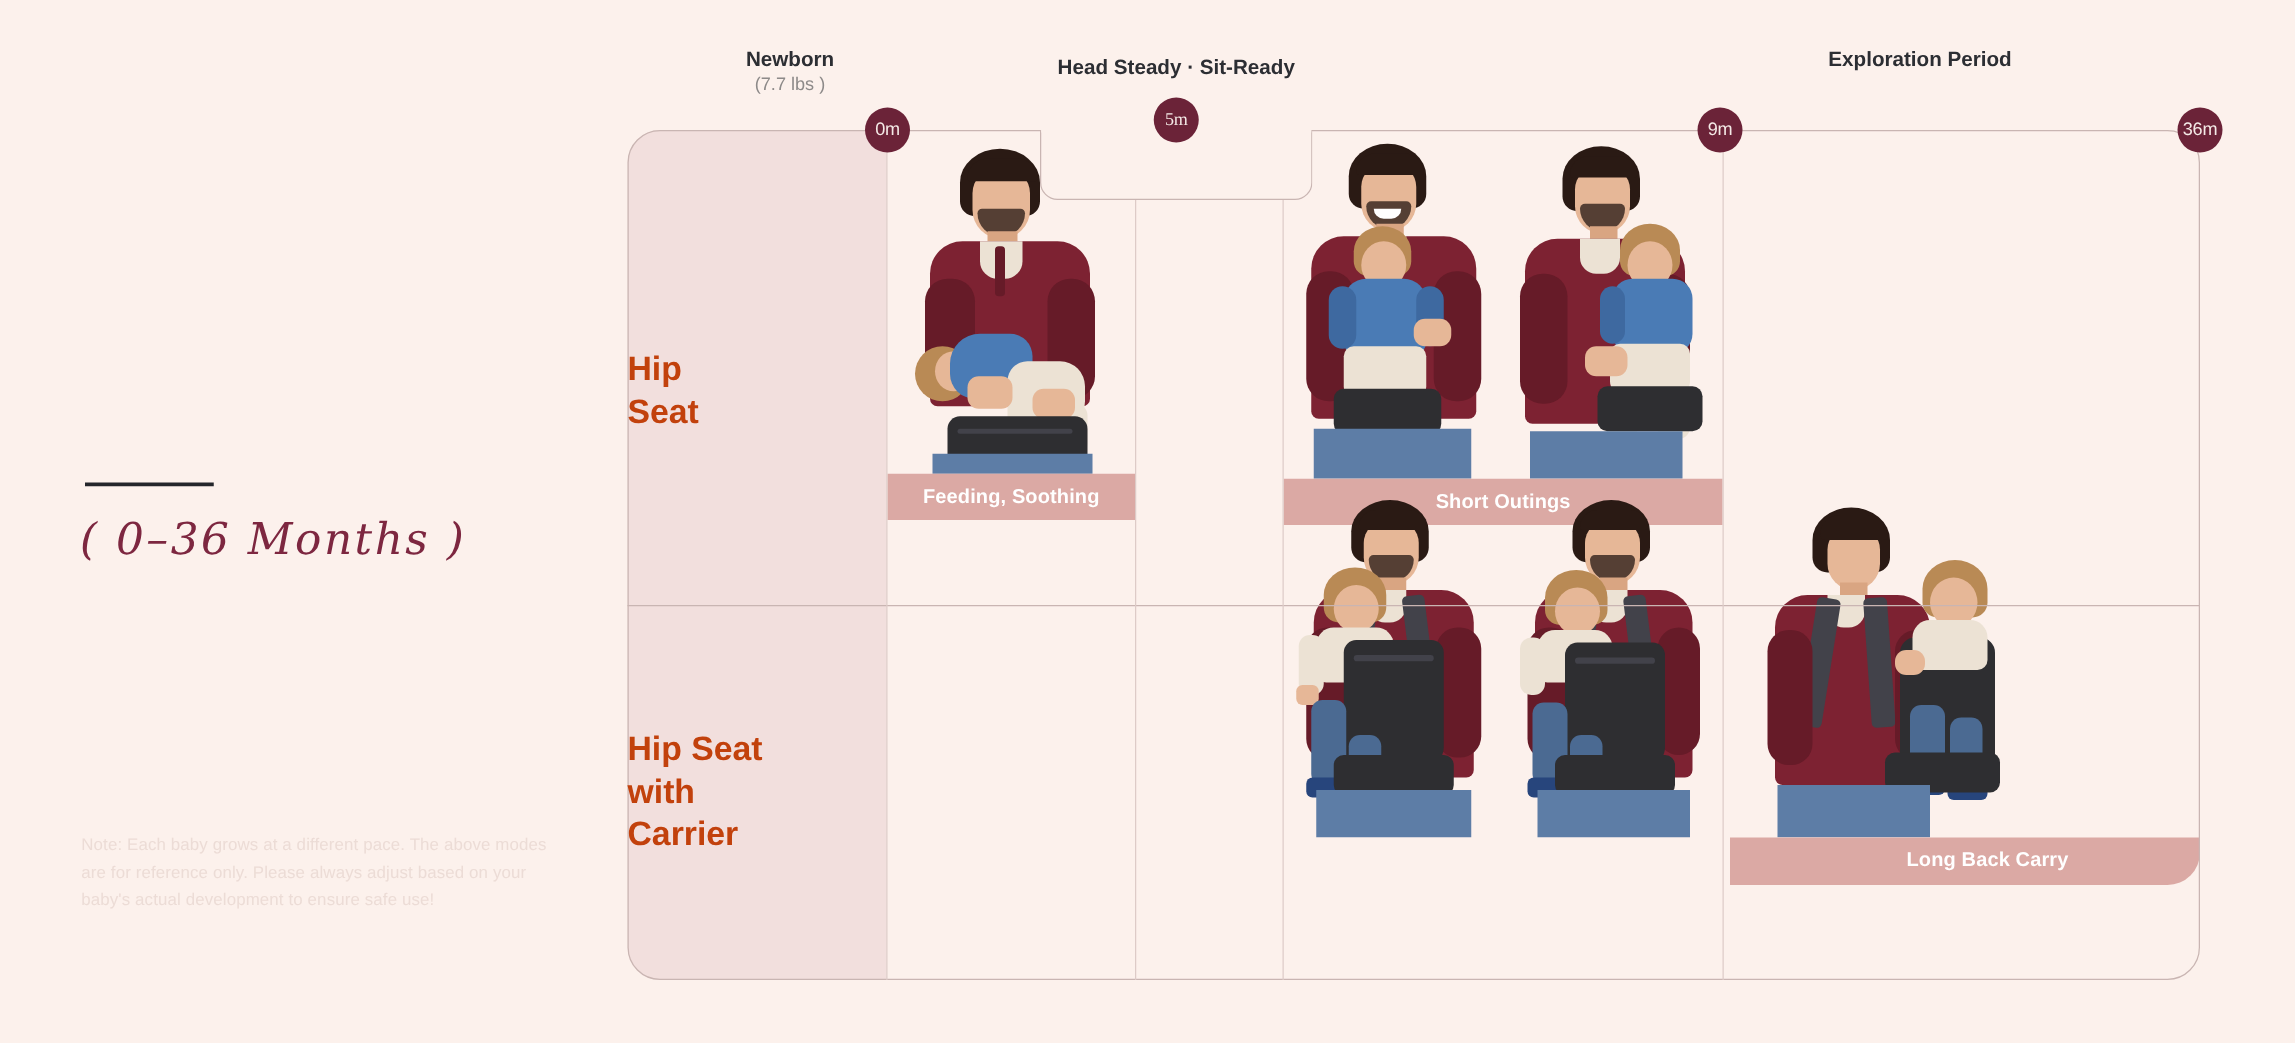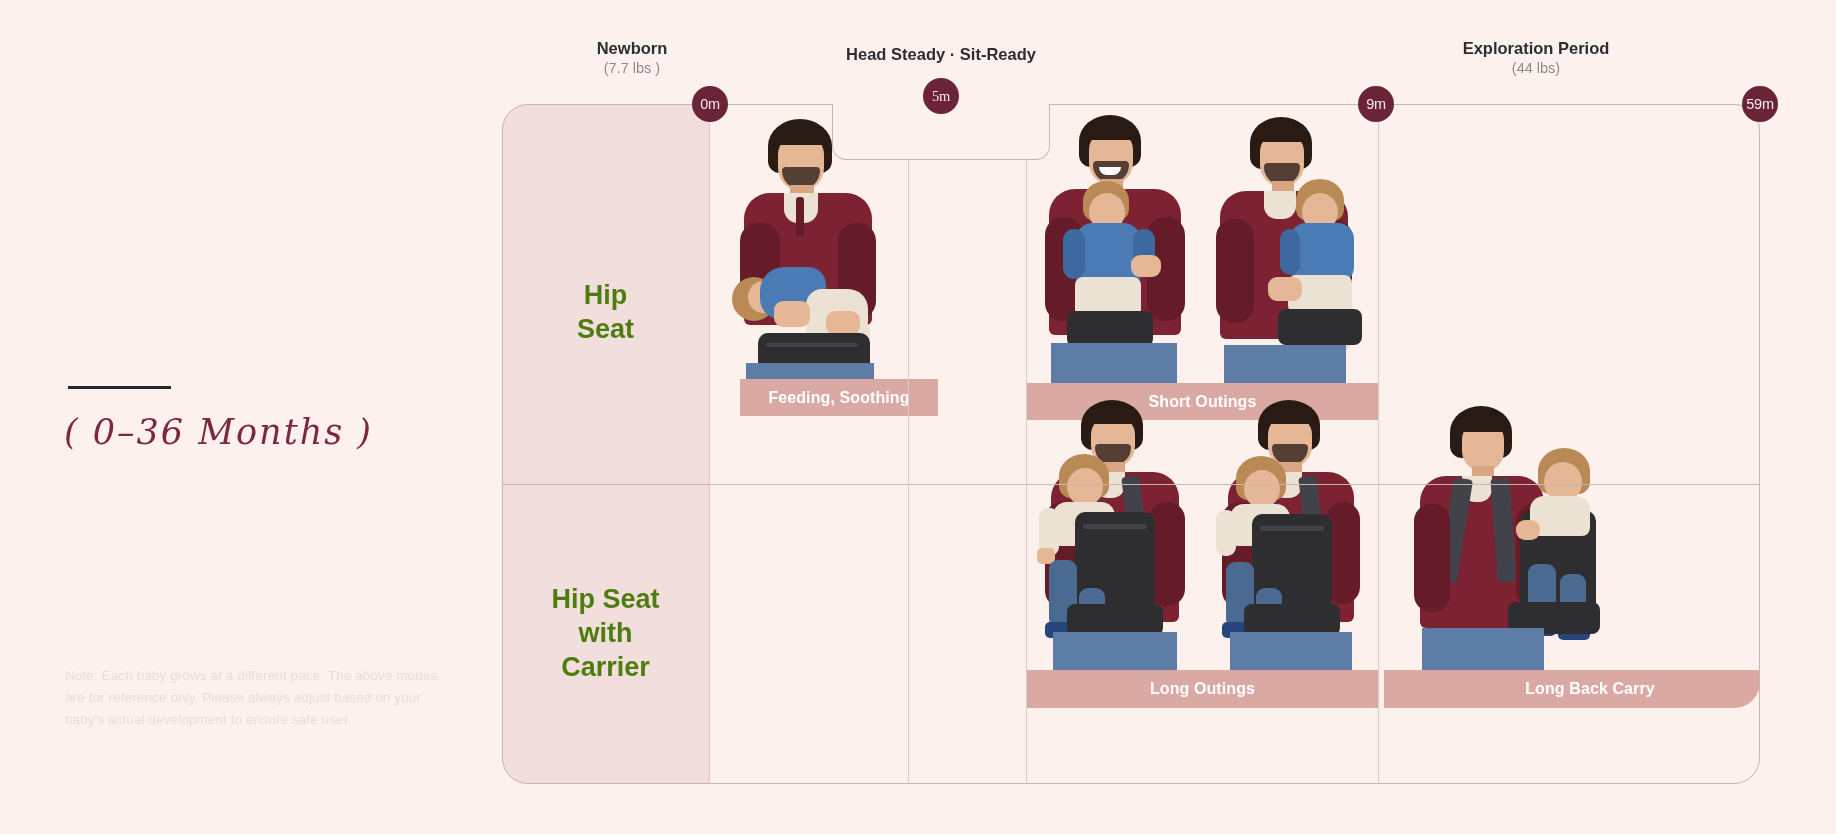--- a/index.html
+++ b/index.html
@@ -117,22 +117,22 @@
     width: 207px;
     height: 680px;
     background: #f2dfdd;
     border-radius: 26px 0 0 26px;
   }
 
   .row-label {
     position: absolute;
     left: 0;
     width: 207px;
-    text-align: center;
-    color: #4d7c0f;
+    text-align: left;
+    color: #c2410c;
     font-weight: 700;
     line-height: 1.26;
     white-space: pre-line;
   }
   #row-label-0 { top: 278px; font-size: 27px; }
   #row-label-1 { top: 582px; font-size: 27px; }
 
   
   #row-divider {
     position: absolute;
@@ -241,21 +241,20 @@
   <div class="col-header" style="left:22px; top:38px; width:216px;">
     <span class="ch-name">Newborn</span>
     <span class="ch-weight">(7.7 lbs )</span>
   </div>
   <div class="col-header" style="left:269px; top:44px; width:340px;">
     <span class="ch-name">Head Steady · Sit-Ready</span>
     <span class="ch-weight"></span>
   </div>
   <div class="col-header" style="left:866px; top:38px; width:336px;">
     <span class="ch-name">Exploration Period</span>
-    <span class="ch-weight">(44 lbs)</span>
   </div>
 
   <div id="label-col-bg"></div>
 
   <div class="photo-cell" style="left:208px; top:105px; width:198px; height:274px;">
 
     <div class="fig hair r-top" style="left:58px; top:14px; width:64px; height:54px;"></div>
     <div class="fig skin r-md" style="left:68px; top:30px; width:46px; height:56px; border-radius:22px 22px 26px 26px;"></div>
     <div class="fig hair" style="left:64px; top:22px; width:56px; height:18px; border-radius:26px 26px 4px 4px;"></div>
 
@@ -277,21 +276,21 @@
     <div class="fig cream r-md" style="left:134px; top:218px; width:26px; height:44px; border-radius:10px 10px 14px 14px;"></div>
 
     <div class="fig skin r-md" style="left:64px; top:196px; width:36px; height:26px;"></div>
     <div class="fig skin r-md" style="left:116px; top:206px; width:34px; height:24px;"></div>
 
     <div class="fig carrier" style="left:48px; top:228px; width:112px; height:44px; border-radius:10px 10px 8px 8px;"></div>
     <div class="fig carrier-l" style="left:56px; top:238px; width:92px; height:4px; border-radius:2px;"></div>
 
     <div class="fig jeans" style="left:36px; top:258px; width:128px; height:30px;"></div>
   </div>
-  <div class="caption-bar" style="left:208px; top:379px; width:198px; height:37px;margin-left:30px;">
+  <div class="caption-bar" style="left:208px; top:379px; width:198px; height:37px;">
     <span>Feeding, Soothing</span>
   </div>
 
   <div class="photo-cell" style="left:525px; top:105px; width:176px; height:278px;">
     <div class="fig hair r-top" style="left:52px; top:10px; width:62px; height:52px;"></div>
     <div class="fig skin r-md" style="left:62px; top:26px; width:44px; height:54px; border-radius:21px 21px 25px 25px;"></div>
     <div class="fig hair" style="left:58px; top:18px; width:54px; height:17px; border-radius:25px 25px 4px 4px;"></div>
     <div class="fig" style="left:66px; top:56px; width:36px; height:22px; background:#3b2a22; border-radius:4px 4px 18px 18px; opacity:.85;"></div>
     <div class="fig" style="left:72px; top:62px; width:22px; height:8px; background:#fff; border-radius:0 0 8px 8px;"></div>
     <div class="fig skin-d" style="left:74px; top:74px; width:22px; height:14px;"></div>
@@ -390,23 +389,20 @@
     <div class="fig carrier" style="left:50px; top:122px; width:80px; height:98px; border-radius:10px 10px 14px 14px;"></div>
     <div class="fig carrier-l" style="left:58px; top:134px; width:64px; height:5px; border-radius:3px;"></div>
     <div class="fig jeans-d r-md" style="left:24px; top:170px; width:28px; height:66px;"></div>
     <div class="fig jeans-d r-md" style="left:54px; top:196px; width:26px; height:44px;"></div>
     <div class="fig shoe r-sm" style="left:20px; top:230px; width:32px; height:16px;"></div>
     <div class="fig shoe r-sm" style="left:50px; top:234px; width:32px; height:16px;"></div>
     <div class="fig carrier" style="left:42px; top:212px; width:96px; height:32px; border-radius:8px;"></div>
     <div class="fig jeans" style="left:28px; top:240px; width:122px; height:38px;"></div>
   </div>
 
-  <div class="caption-bar" style="left:525px; top:670px; width:351px; height:38px;">
-    <span>Long Outings</span>
-  </div>
 
   <div class="photo-cell" style="left:882px; top:392px; width:250px; height:278px;">
     <div class="fig hair r-top" style="left:66px; top:14px; width:62px; height:52px;"></div>
     <div class="fig skin r-md" style="left:78px; top:30px; width:42px; height:50px; border-radius:20px 20px 24px 24px;"></div>
     <div class="fig hair" style="left:72px; top:20px; width:54px; height:20px; border-radius:25px 25px 4px 6px;"></div>
     <div class="fig skin-d" style="left:88px; top:74px; width:22px; height:14px;"></div>
     <div class="fig shirt" style="left:36px; top:84px; width:124px; height:152px; border-radius:26px 26px 6px 6px;"></div>
     <div class="fig cream" style="left:78px; top:84px; width:30px; height:26px; border-radius:0 0 13px 13px;"></div>
 
     <div class="fig carrier-l" style="left:62px; top:86px; width:19px; height:104px; transform:rotate(9deg); border-radius:4px;"></div>
@@ -447,21 +443,21 @@
   <div class="marker" style="left:190px; top:86px;">
     <span>0m</span>
   </div>
   <div class="marker" style="left:421px; top:78px;font-family:Liberation Serif, serif;">
     <span>5m</span>
   </div>
   <div class="marker" style="left:856px; top:86px;">
     <span>9m</span>
   </div>
   <div class="marker" style="left:1240px; top:86px;">
-    <span>59m</span>
+    <span>36m</span>
   </div>
 
   <div class="row-label" id="row-label-0">Hip
 Seat</div>
   <div class="row-label" id="row-label-1">Hip Seat
 with
 Carrier</div>
 
 </div>
 

